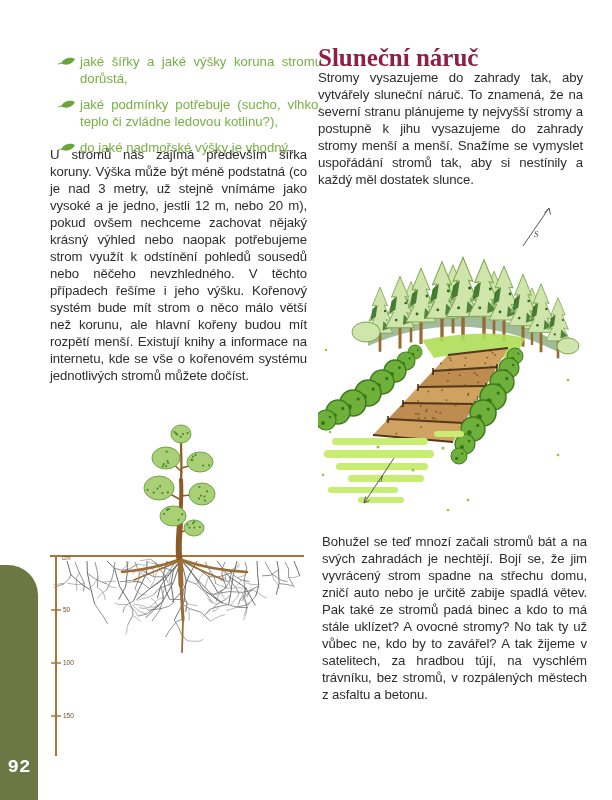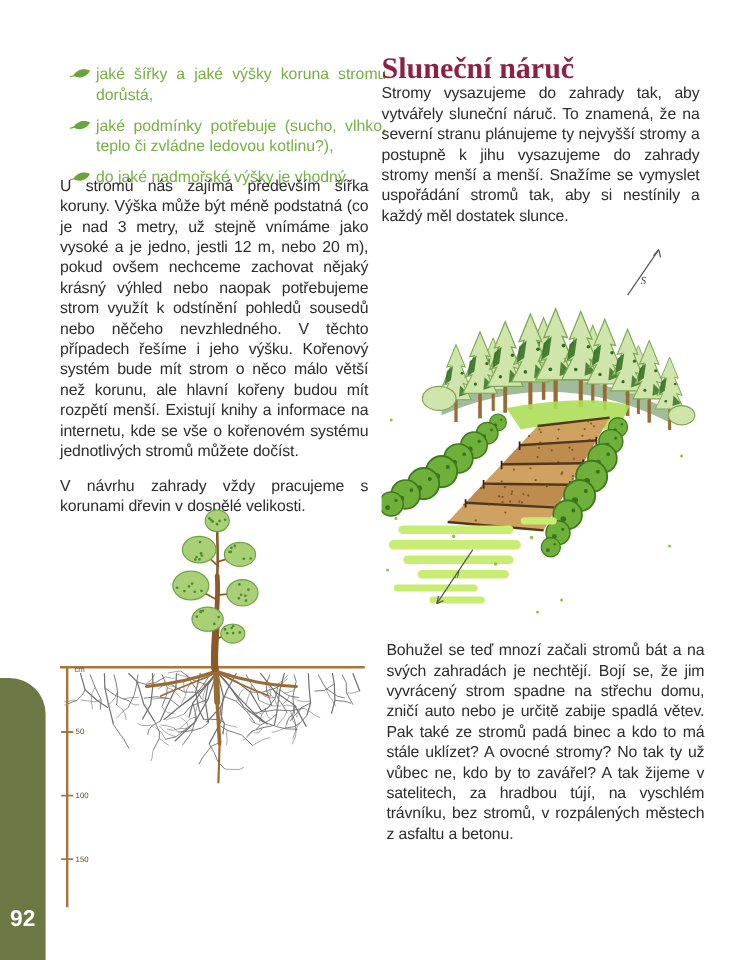--- a/index.html
+++ b/index.html
@@ -19,21 +19,21 @@
   .rightcol-p2{position:absolute;left:322px;top:533px;width:265px;}
   
   .root-illus{position:absolute;left:42px;top:420px;width:268px;height:345px;}
   .garden-illus{position:absolute;left:318px;top:200px;width:265px;height:325px;}
   .illus-label{font-family:"Liberation Serif",serif;font-style:italic;fill:#4a4a4a;font-size:9px;}
   .ruler-label{font-family:"Liberation Sans",sans-serif;fill:#6b4a23;font-size:6.5px;}
   
   .sidebar-tab{position:absolute;left:0;top:565px;width:38px;height:235px;background:#6b7844;
                border-top-right-radius:30px;}
   .page-number{position:absolute;left:0;top:756px;width:38px;text-align:center;
-               font-family:Liberation Sans, sans-serif;font-weight:700;font-size:19px;color:#ffffff;}
+               font-family:Liberation Mono, monospace;font-weight:700;font-size:19px;color:#ffffff;}
 </style>
 </head>
 <body>
 
 <div class="page">
 
   <ul class="bullets">
     <li class="bullet">
       <svg class="leaf" width="18" height="12" viewBox="0 0 18 12">
         <path d="M0 8 Q4 7 6 6.5" stroke="#76b043" stroke-width="1" fill="none"></path>
@@ -52,21 +52,20 @@
       <svg class="leaf" width="18" height="12" viewBox="0 0 18 12">
         <path d="M0 8 Q4 7 6 6.5" stroke="#76b043" stroke-width="1" fill="none"></path>
         <path d="M3 7 C7 1 13 1 17 3 C14 9 7 10 3 7 Z" fill="#6aa53c"></path>
       </svg>
       <span>do jaké nadmořské výšky je vhodný.</span>
     </li>
   </ul>
 
   <div class="leftcol-paras">
     <p class="body-text">U stromů nás zajímá především šířka koruny. Výška může být méně podstatná (co je nad 3 metry, už stejně vnímáme jako vysoké a je jedno, jestli 12 m, nebo 20 m), pokud ovšem nechceme zachovat nějaký krásný výhled nebo naopak potřebujeme strom využít k odstínění pohledů sousedů nebo něčeho nevzhledného. V těchto případech řešíme i jeho výšku. Kořenový systém bude mít strom o něco málo větší než korunu, ale hlavní kořeny budou mít rozpětí menší. Existují knihy a informace na internetu, kde se vše o kořenovém systému jednotlivých stromů můžete dočíst.</p>
-    <p class="body-text">V návrhu zahrady vždy pracujeme s korunami dřevin v dospělé velikosti.</p>
   </div>
 
   <h1 class="heading">Sluneční náruč</h1>
   <p class="body-text rightcol-p1">Stromy vysazujeme do zahrady tak, aby vytvářely sluneční náruč. To znamená, že na severní stranu plánujeme ty nejvyšší stromy a postupně k jihu vysazujeme do zahrady stromy menší a menší. Snažíme se vymyslet uspořádání stromů tak, aby si nestínily a každý měl dostatek slunce.</p>
   <div class="rightcol-p2">
     <p class="body-text">Bohužel se teď mnozí začali stromů bát a na svých zahradách je nechtějí. Bojí se, že jim vyvrácený strom spadne na střechu domu, zničí auto nebo je určitě zabije spadlá větev. Pak také ze stromů padá binec a kdo to má stále uklízet? A ovocné stromy? No tak ty už vůbec ne, kdo by to zavářel? A tak žijeme v satelitech, za hradbou tújí, na vyschlém trávníku, bez stromů, v rozpálených městech z asfaltu a betonu.</p>
   </div>
 
   <svg class="garden-illus" viewBox="0 0 265 325" width="265" height="325">
     <defs>

